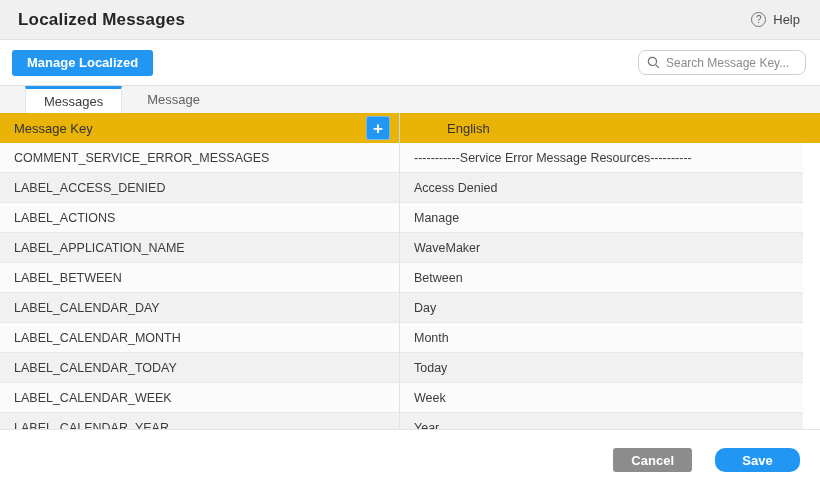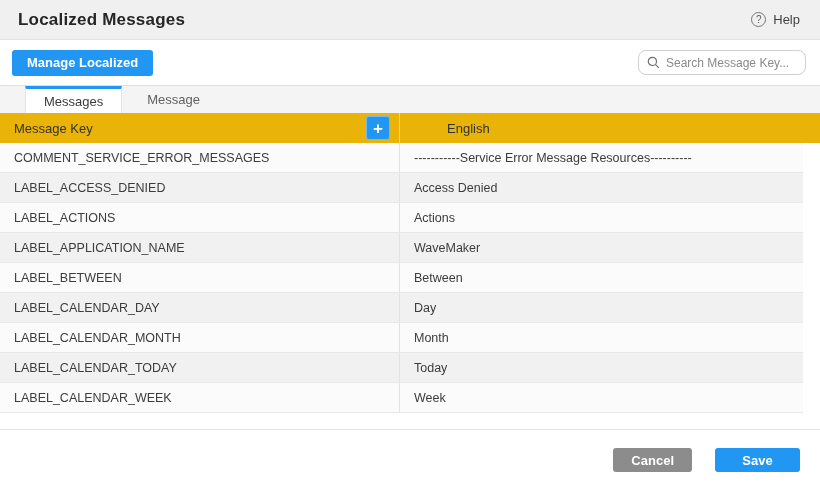--- a/index.html
+++ b/index.html
@@ -99,21 +99,21 @@
   .scroll-arrow { font-size: 6px; color: #606060; line-height: 8px; cursor: pointer; width: 100%; text-align: center; }
   .scroll-track { flex: 1; width: 100%; display: flex; flex-direction: column; align-items: center; }
   .scroll-thumb { width: 12px; height: 38px; background: #a9a9a9; margin-top: 3px; cursor: grab; }
 
   
   .footer {
     flex: 1; background: #fff; display: flex; justify-content: flex-end; align-items: flex-start;
     padding: 18px 20px 0 0; gap: 23px;
   }
   .cancel-btn { height: 24px; padding: 0 18px; font-size: 13px; font-weight: bold; background: #8c8c8c; color: #fff; min-width: 67px; }
-  .save-btn { height: 24px; padding: 0 18px; font-size: 13px; font-weight: bold; min-width: 85px; }
+  .save-btn { height: 24px; padding: 0 18px; font-size: 13px; font-weight: bold; min-width: 85px; border-radius: 10px; }
 </style>
 </head>
 <body>
 
 <div class="page">
 
   <div class="page-header">
     <div class="page-title">Localized Messages</div>
     <div class="help-link">
       <span class="help-icon">?</span>
@@ -152,21 +152,21 @@
     <div class="cell-value">-----------Service Error Message Resources----------</div>
   </div>
 
   <div class="table-row alt">
     <div class="cell-key">LABEL_ACCESS_DENIED</div>
     <div class="cell-value">Access Denied</div>
   </div>
 
   <div class="table-row">
     <div class="cell-key">LABEL_ACTIONS</div>
-    <div class="cell-value">Actions</div>
+    <div class="cell-value">Manage</div>
   </div>
 
   <div class="table-row alt">
     <div class="cell-key">LABEL_APPLICATION_NAME</div>
     <div class="cell-value">WaveMaker</div>
   </div>
 
   <div class="table-row">
     <div class="cell-key">LABEL_BETWEEN</div>
     <div class="cell-value">Between</div>
@@ -185,20 +185,24 @@
   <div class="table-row alt">
     <div class="cell-key">LABEL_CALENDAR_TODAY</div>
     <div class="cell-value">Today</div>
   </div>
 
   <div class="table-row">
     <div class="cell-key">LABEL_CALENDAR_WEEK</div>
     <div class="cell-value">Week</div>
   </div>
 
+  <div class="table-row alt">
+    <div class="cell-key">LABEL_CALENDAR_YEAR</div>
+    <div class="cell-value">Year</div>
+  </div>
 </div>
     <div class="scrollbar">
       <div class="scroll-arrow">▲</div>
       <div class="scroll-track">
         <div class="scroll-thumb"></div>
       </div>
       <div class="scroll-arrow">▼</div>
     </div>
   </div>
 

